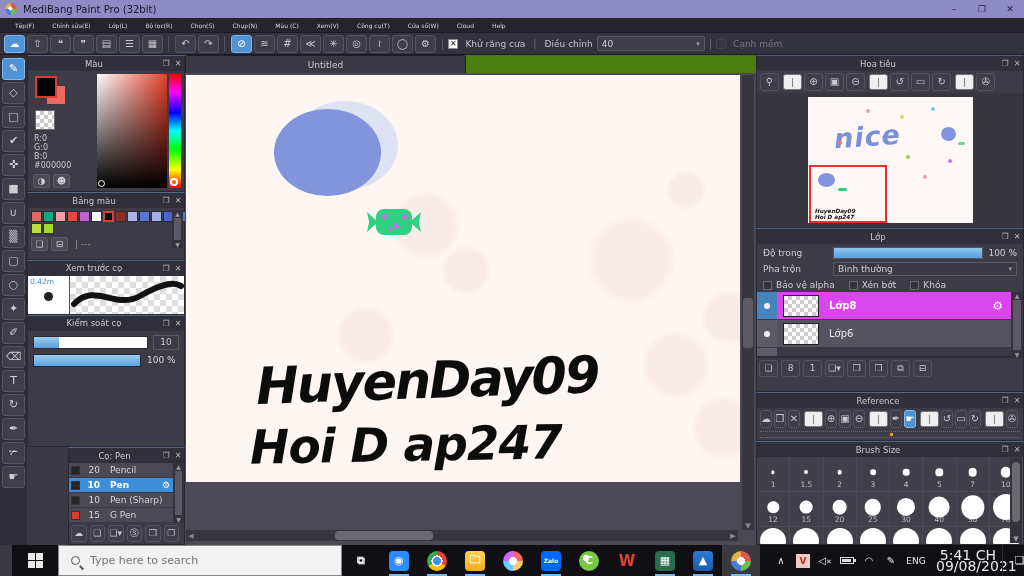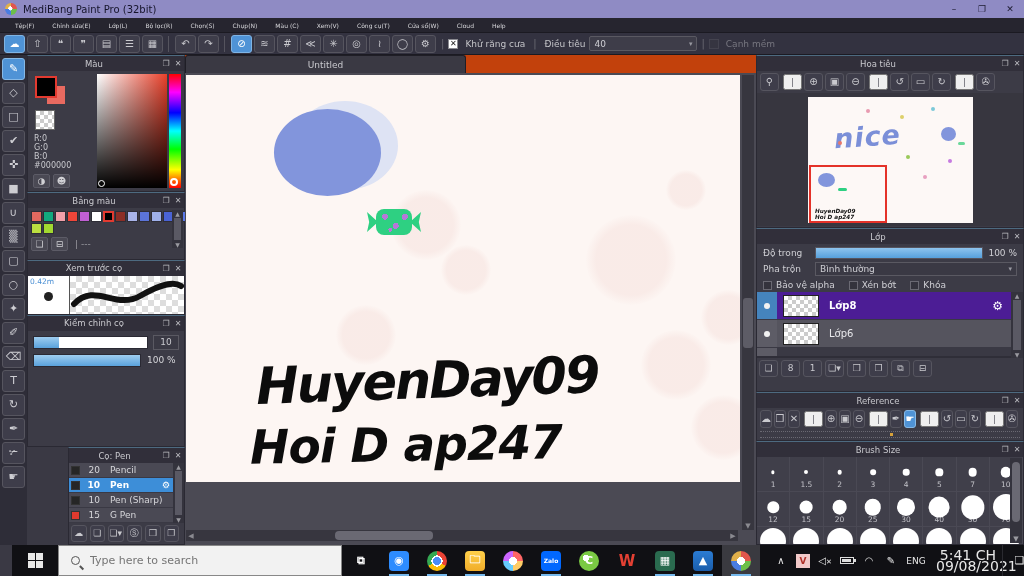--- a/index.html
+++ b/index.html
@@ -86,21 +86,21 @@
   .bchip{width:9px;height:9px;margin-right:4px;border:1px solid #333;}
   .bsize{width:16px;text-align:right;margin-right:10px;}
   .bgear{margin-left:auto;margin-right:14px;font-size:9px;}
   .blscroll{position:absolute;right:0;top:0;bottom:0;width:11px;background:#34333d;display:flex;flex-direction:column;align-items:center;font-size:6px;color:#9a9aa0;}
   .blscroll .thumbv{width:7px;flex:1;background:#5a5964;margin:1px 0;}
   .panelfootbar{display:flex;align-items:center;padding:2px 2px;}
   .fbtn{width:19px;height:17px;margin-right:3px;background:#3e3d4a;border:1px solid #56555f;border-radius:3px;color:#c9c9ce;font-size:9px;line-height:15px;text-align:center;padding:0;}
 
   
   .center{position:absolute;left:185px;top:55px;width:571px;bottom:31px;background:#4b4a54;}
-  .tabbar{height:18px;background:#c2410c;display:flex;}
+  .tabbar{height:18px;background:#4d7c0f;display:flex;}
   .tab{width:281px;background:#3a3943;border:1px solid #1f1e26;border-bottom:none;color:#c9c9ce;font-size:9px;display:flex;align-items:center;justify-content:center;border-radius:3px 3px 0 0;}
   .canvaswrap{position:absolute;left:0;top:18px;right:0;bottom:0;}
   .canvas{position:absolute;left:1px;top:2px;width:554px;height:407px;background:#fdf6f3;overflow:hidden;}
   .blob{position:absolute;border-radius:50%;background:radial-gradient(circle,#f6e2de 0 55%,rgba(246,226,222,0) 72%);opacity:.55;}
   .ellipse-shadow{position:absolute;left:106px;top:26px;width:106px;height:89px;border-radius:50%;background:#dee3f4;}
   .ellipse-main{position:absolute;left:88px;top:34px;width:107px;height:87px;border-radius:50%;background:#8295dc;}
   .candy{position:absolute;left:181px;top:134px;width:54px;height:26px;}
   .candy-end{position:absolute;top:3px;width:11px;height:20px;background:#2ed082;}
   .candy-end.l{left:0;clip-path:polygon(100% 50%,0 0,20% 50%,0 100%);}
   .candy-end.r{right:0;clip-path:polygon(0 50%,100% 0,80% 50%,100% 100%);}
@@ -127,32 +127,32 @@
   .nice{position:absolute;left:26px;top:24px;font-size:27px;font-weight:bold;font-style:italic;color:#7b8fd8;transform:rotate(-4deg);letter-spacing:1px;}
   .navcircle{position:absolute;border-radius:50%;background:#8295dc;}
   .confetti{position:absolute;width:4px;height:4px;border-radius:50%;}
   .viewportrect{position:absolute;left:1px;top:68px;width:78px;height:58px;border:2px solid #e43229;}
   .vpcircle{position:absolute;left:7px;top:6px;width:17px;height:14px;border-radius:50%;background:#8295dc;}
   .vpdash{position:absolute;left:27px;top:21px;width:9px;height:3px;background:#2ed082;border-radius:2px;}
   .vptext{position:absolute;left:4px;bottom:1px;font-size:6px;font-weight:bold;font-style:italic;color:#111;line-height:6px;transform:scale(.95);transform-origin:left bottom;white-space:nowrap;}
 
   
   .lrow{display:flex;align-items:center;padding:3px 6px 0 6px;color:#cfcfd4;font-size:9px;}
-  .lrow .llabel{width:52px;}
+  .lrow .llabel{width:70px;}
   .ltrack{flex:1;height:12px;background:#2f2e38;border:1px solid #55545e;position:relative;}
   .ltrack .fill{background:linear-gradient(#8ec4ee,#56a0dc);}
   .lval{width:34px;text-align:right;}
   .lsel{flex:1;height:14px;background:#3a3944;border:1px solid #5a5962;color:#cfcfd4;font-size:9px;display:flex;align-items:center;padding:0 4px;}
   .lsel .caret{margin-left:auto;color:#9a9aa2;font-size:7px;}
   .lcheckrow{display:flex;align-items:center;padding:4px 15px 2px 6px;color:#cfcfd4;font-size:9px;}
   .lcheckrow .cbe{width:9px;height:9px;border:1px solid #6a6973;background:#34333d;margin-right:4px;}
   .lcheckrow .cblabel{margin-right:14px;}
   .layerlist{position:relative;height:66px;overflow:hidden;background:#2f2e38;}
   .layer{display:flex;align-items:center;height:28px;background:#55545e;border-bottom:1px solid #3a3944;}
-  .layer.sel{background:#4c1d95;}
+  .layer.sel{background:#d946ef;}
   .eyecol{width:20px;height:100%;background:#5d5c66;display:flex;align-items:center;justify-content:center;}
   .layer.sel .eyecol{background:#4584bd;}
   .eyedot{width:6px;height:6px;border-radius:50%;background:#f2f2f2;}
   .lthumb{width:36px;height:22px;margin-left:6px;background:#fff;background-image:linear-gradient(45deg,#ccc 25%,transparent 25%,transparent 75%,#ccc 75%),linear-gradient(45deg,#ccc 25%,transparent 25%,transparent 75%,#ccc 75%);background-size:8px 8px;background-position:0 0,4px 4px;border:1px solid #222;}
   .lname{margin-left:10px;color:#e8e8ec;font-size:10px;}
   .layer.sel .lname{font-weight:bold;color:#fff;}
   .lgear{margin-left:auto;margin-right:20px;color:#fff;font-size:12px;}
   .llscroll{position:absolute;right:0;top:0;bottom:0;width:12px;background:#34333d;display:flex;flex-direction:column;align-items:center;font-size:6px;color:#9a9aa0;}
   .llscroll .thumbv{width:8px;flex:1;background:#5a5964;margin:1px 0;}
   .partialrow{height:8px;background:#3a3944;display:flex;}
@@ -250,21 +250,21 @@
         <button class="tb">✳</button>
         <button class="tb">◎</button>
         <button class="tb">≀</button>
         <button class="tb">◯</button>
         <button class="tb">⚙</button>
       </span>
     <span class="tbsep">|</span>
     <span class="cb">✕</span>
     <span class="tbtext">Khử răng cưa</span>
     <span class="tbsep">|</span>
-    <span class="tbtext">Điều tiêu</span>
+    <span class="tbtext">Điều chỉnh</span>
     <span class="ddown">
       <span>40</span>
       <span class="caret">▾</span>
     </span>
     <span class="tbsep">|</span>
     <span class="cb empty dim"></span>
     <span class="tbtext dim">Cạnh mềm</span>
   </div>
 
   <div class="toolcol">
@@ -377,21 +377,21 @@
           <svg width="114" height="38" viewBox="0 0 114 38">
             <path d="M4 28 C 25 6, 45 34, 70 20 S 105 6, 111 10" fill="none" stroke="#111" stroke-width="6" stroke-linecap="round"></path>
             <path d="M70 20 S 105 6, 111 10" fill="none" stroke="#fdf6f3" stroke-width="0"></path>
           </svg>
         </div>
       </div>
     </div>
 
     <div class="panel" style="height:137px;">
       <div class="phead">
-        <span class="ptitle">Kiểm chỉnh cọ</span>
+        <span class="ptitle">Kiểm soát cọ</span>
         <span class="pico">❐</span>
         <span class="pico">✕</span>
       </div>
       <div class="ctrlrow">
         <span class="track">
             <span class="fill" style="width:22%;"></span>
           </span>
         <span class="valbox">10</span>
       </div>
       <div class="ctrlrow">

